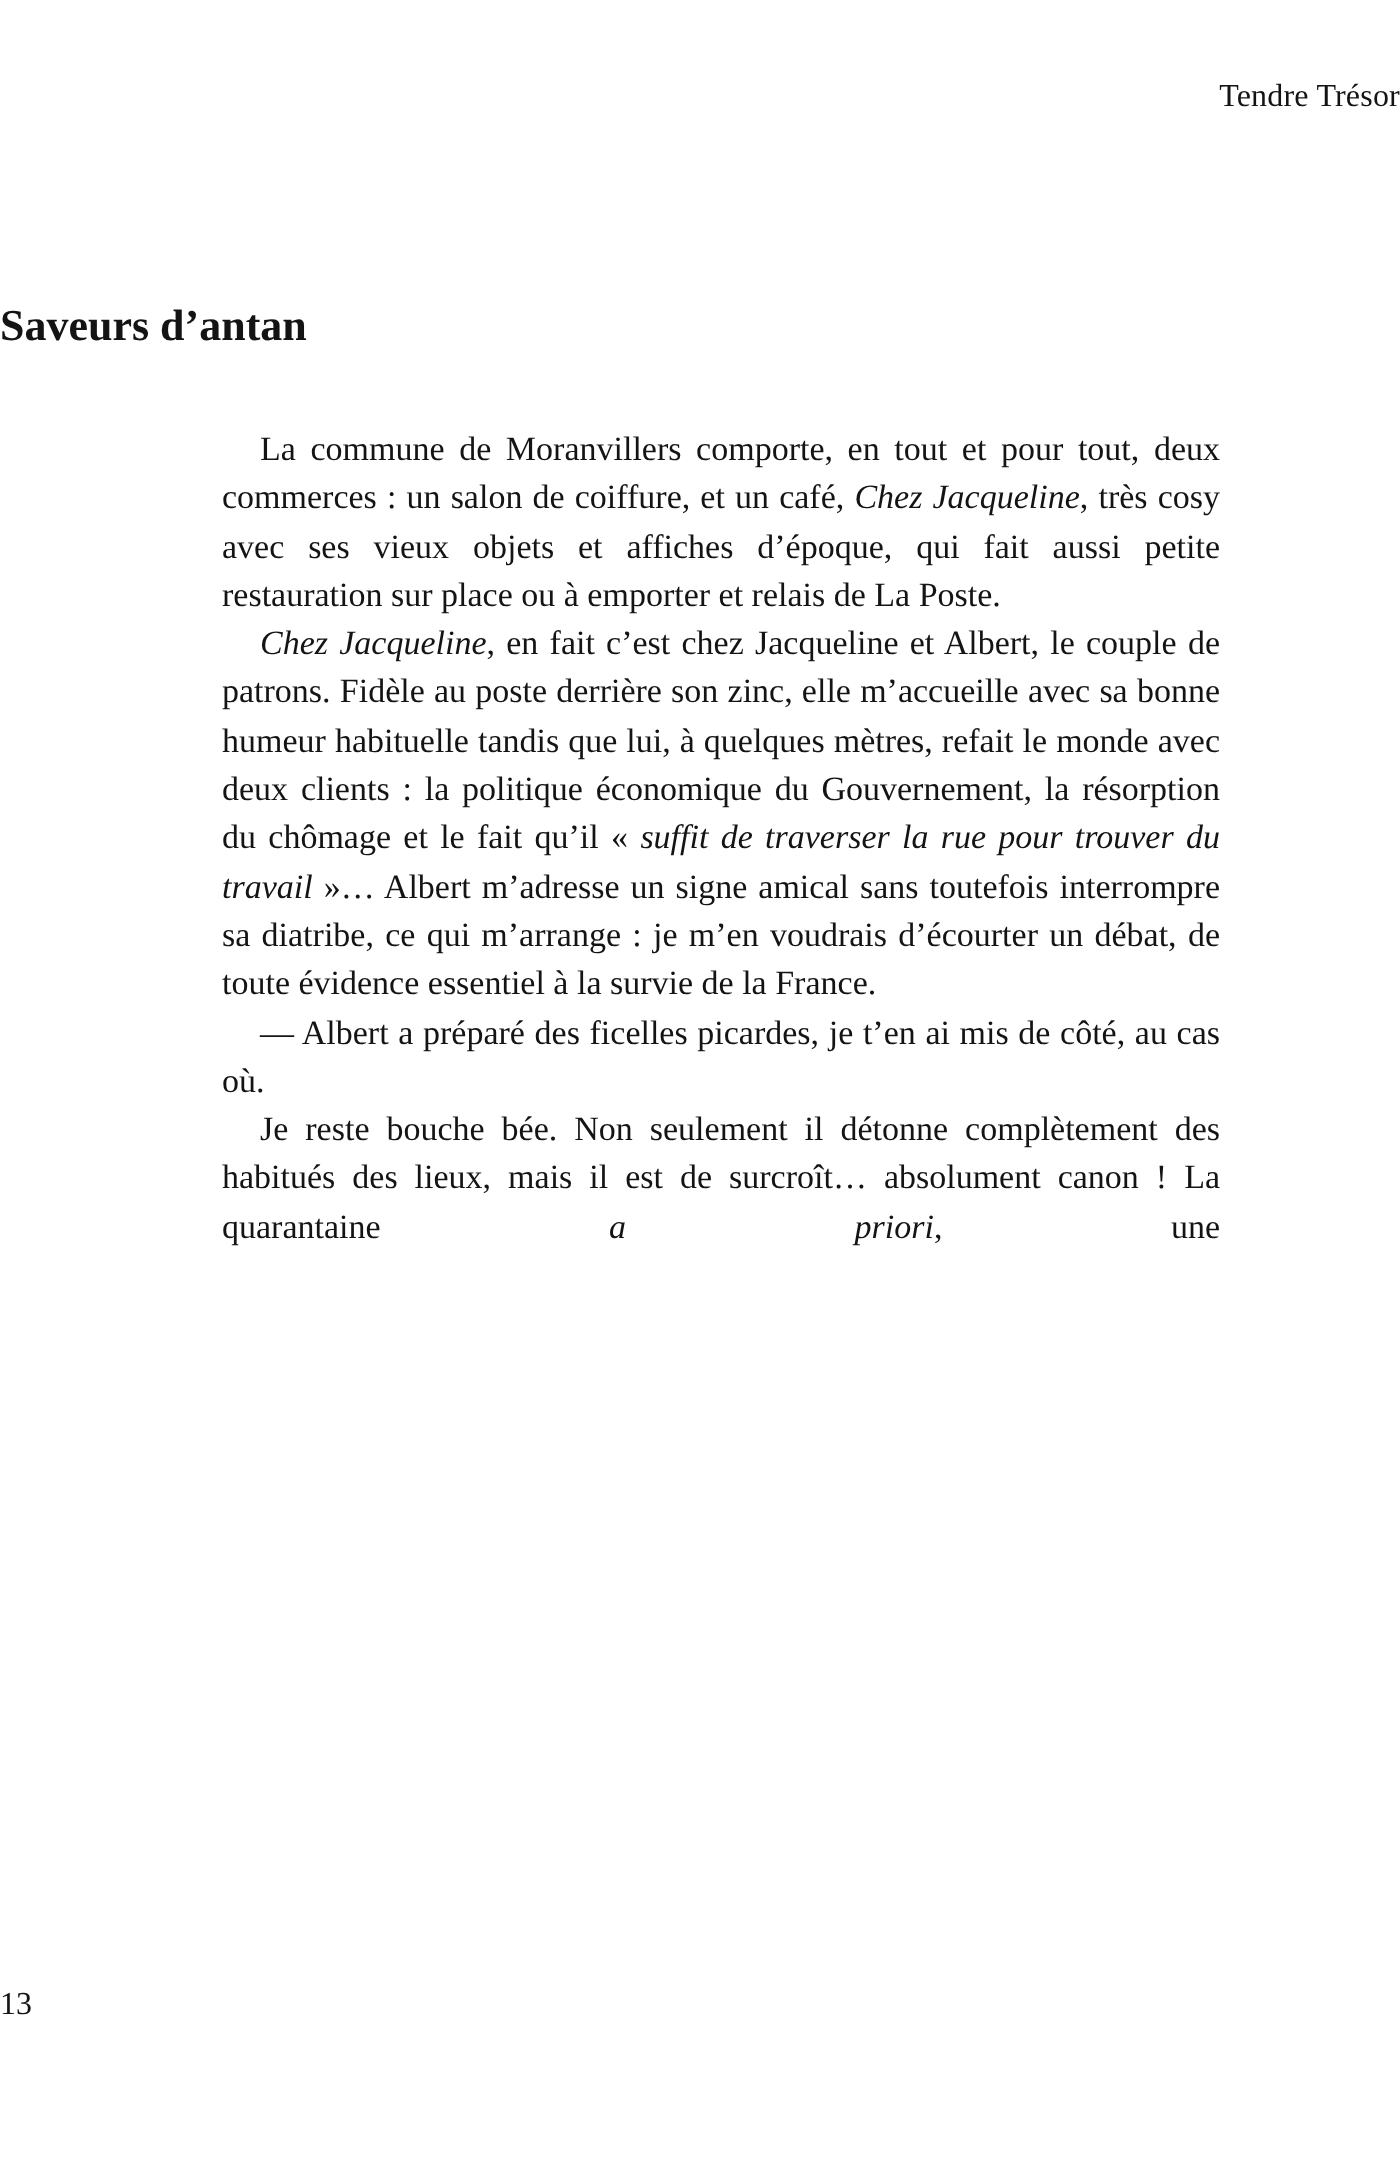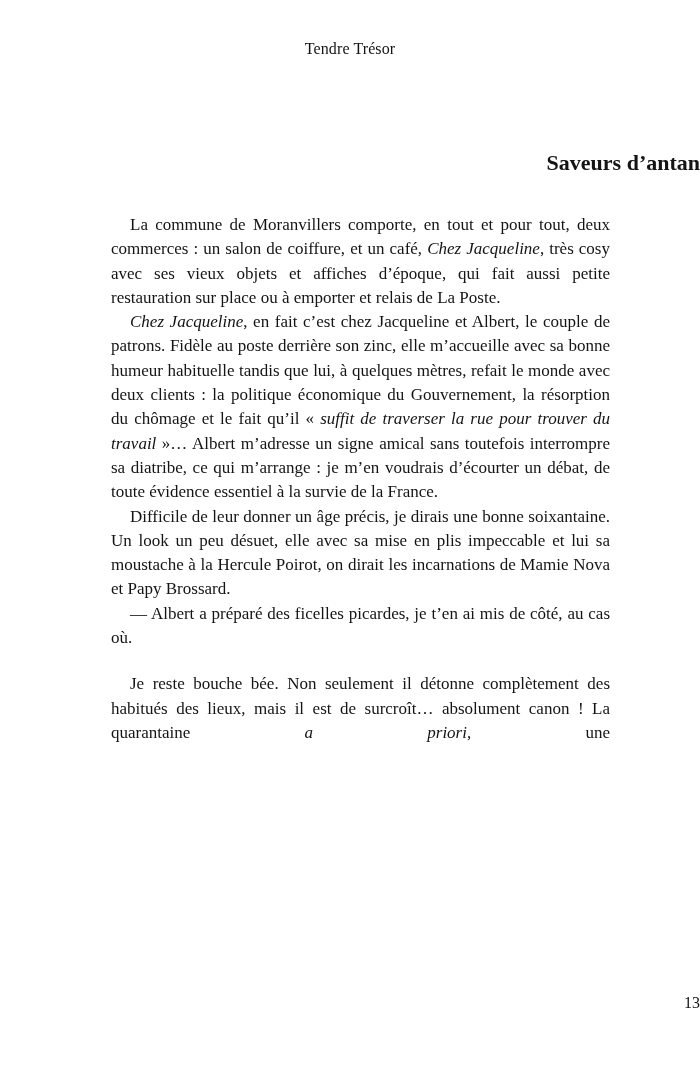--- a/index.html
+++ b/index.html
@@ -13,71 +13,69 @@
       position: relative;
       overflow: hidden;
       font-family: "Liberation Serif", "DejaVu Serif", serif;
       color: #141414;
     }
     .running-head {
       position: absolute;
       top: 40px;
       left: 0;
       width: 700px;
-      text-align: center;
+      text-align: right;
       font-size: 16px;
       letter-spacing: 0.1px;
     }
     .chapter-title {
       position: absolute;
       top: 150px;
       left: 0;
       width: 700px;
-      text-align: right;
+      text-align: left;
       font-size: 22px;
       font-weight: bold;
     }
     .text-block {
       position: absolute;
       top: 213px;
       left: 111px;
       width: 499px;
       font-size: 17px;
       line-height: 24.3px;
       text-align: justify;
       hyphens: none;
     }
     .text-block p {
       margin: 0;
       text-indent: 19px;
     }
     .text-block p.gap {
-      margin-top: 22px;
     }
     .text-block p.last-cut {
       text-align-last: justify;
     }
     em { font-style: italic; }
     .page-number {
       position: absolute;
       top: 994px;
       left: 0;
       width: 700px;
-      text-align: right;
+      text-align: left;
       font-size: 16px;
     }
   </style>
 </head>
 <body>
 
 <div class="running-head">Tendre Trésor</div>
 
 <div class="chapter-title">Saveurs d’antan</div>
 
 <div class="text-block">
   <p><span>La commune de Moranvillers comporte, en tout et pour tout, deux commerces : un salon de coiffure, et un café, </span><em>Chez Jacqueline</em><span>, très cosy avec ses vieux objets et affiches d’époque, qui fait aussi petite restauration sur place ou à emporter et relais de La Poste.</span></p>
   <p><em>Chez Jacqueline</em><span>, en fait c’est chez Jacqueline et Albert, le couple de patrons. Fidèle au poste derrière son zinc, elle m’accueille avec sa bonne humeur habituelle tandis que lui, à quelques mètres, refait le monde avec deux clients : la politique économique du Gouvernement, la résorption du chômage et le fait qu’il « </span><em>suffit de traverser la rue pour trouver du travail</em><span> »… Albert m’adresse un signe amical sans toutefois interrompre sa diatribe, ce qui m’arrange : je m’en voudrais d’écourter un débat, de toute évidence essentiel à la survie de la France.</span></p>
-  <p>Difficile de leur donner un âge précis, je dirais une bonne soixantaine. Un look un peu désuet, elle avec sa mise en plis impeccable et lui sa moustache à la Hercule Poirot, on dirait les incarnations de Mamie Nova et Papy Brossard.</p>
   <p>— Albert a préparé des ficelles picardes, je t’en ai mis de côté, au cas où.</p>
   <p class="gap last-cut"><span>Je reste bouche bée. Non seulement il détonne complètement des habitués des lieux, mais il est de surcroît… absolument canon ! La quarantaine </span><em>a priori</em><span>, une</span></p>
 </div>
 
 <div class="page-number">13</div>
 
 </body></html>

